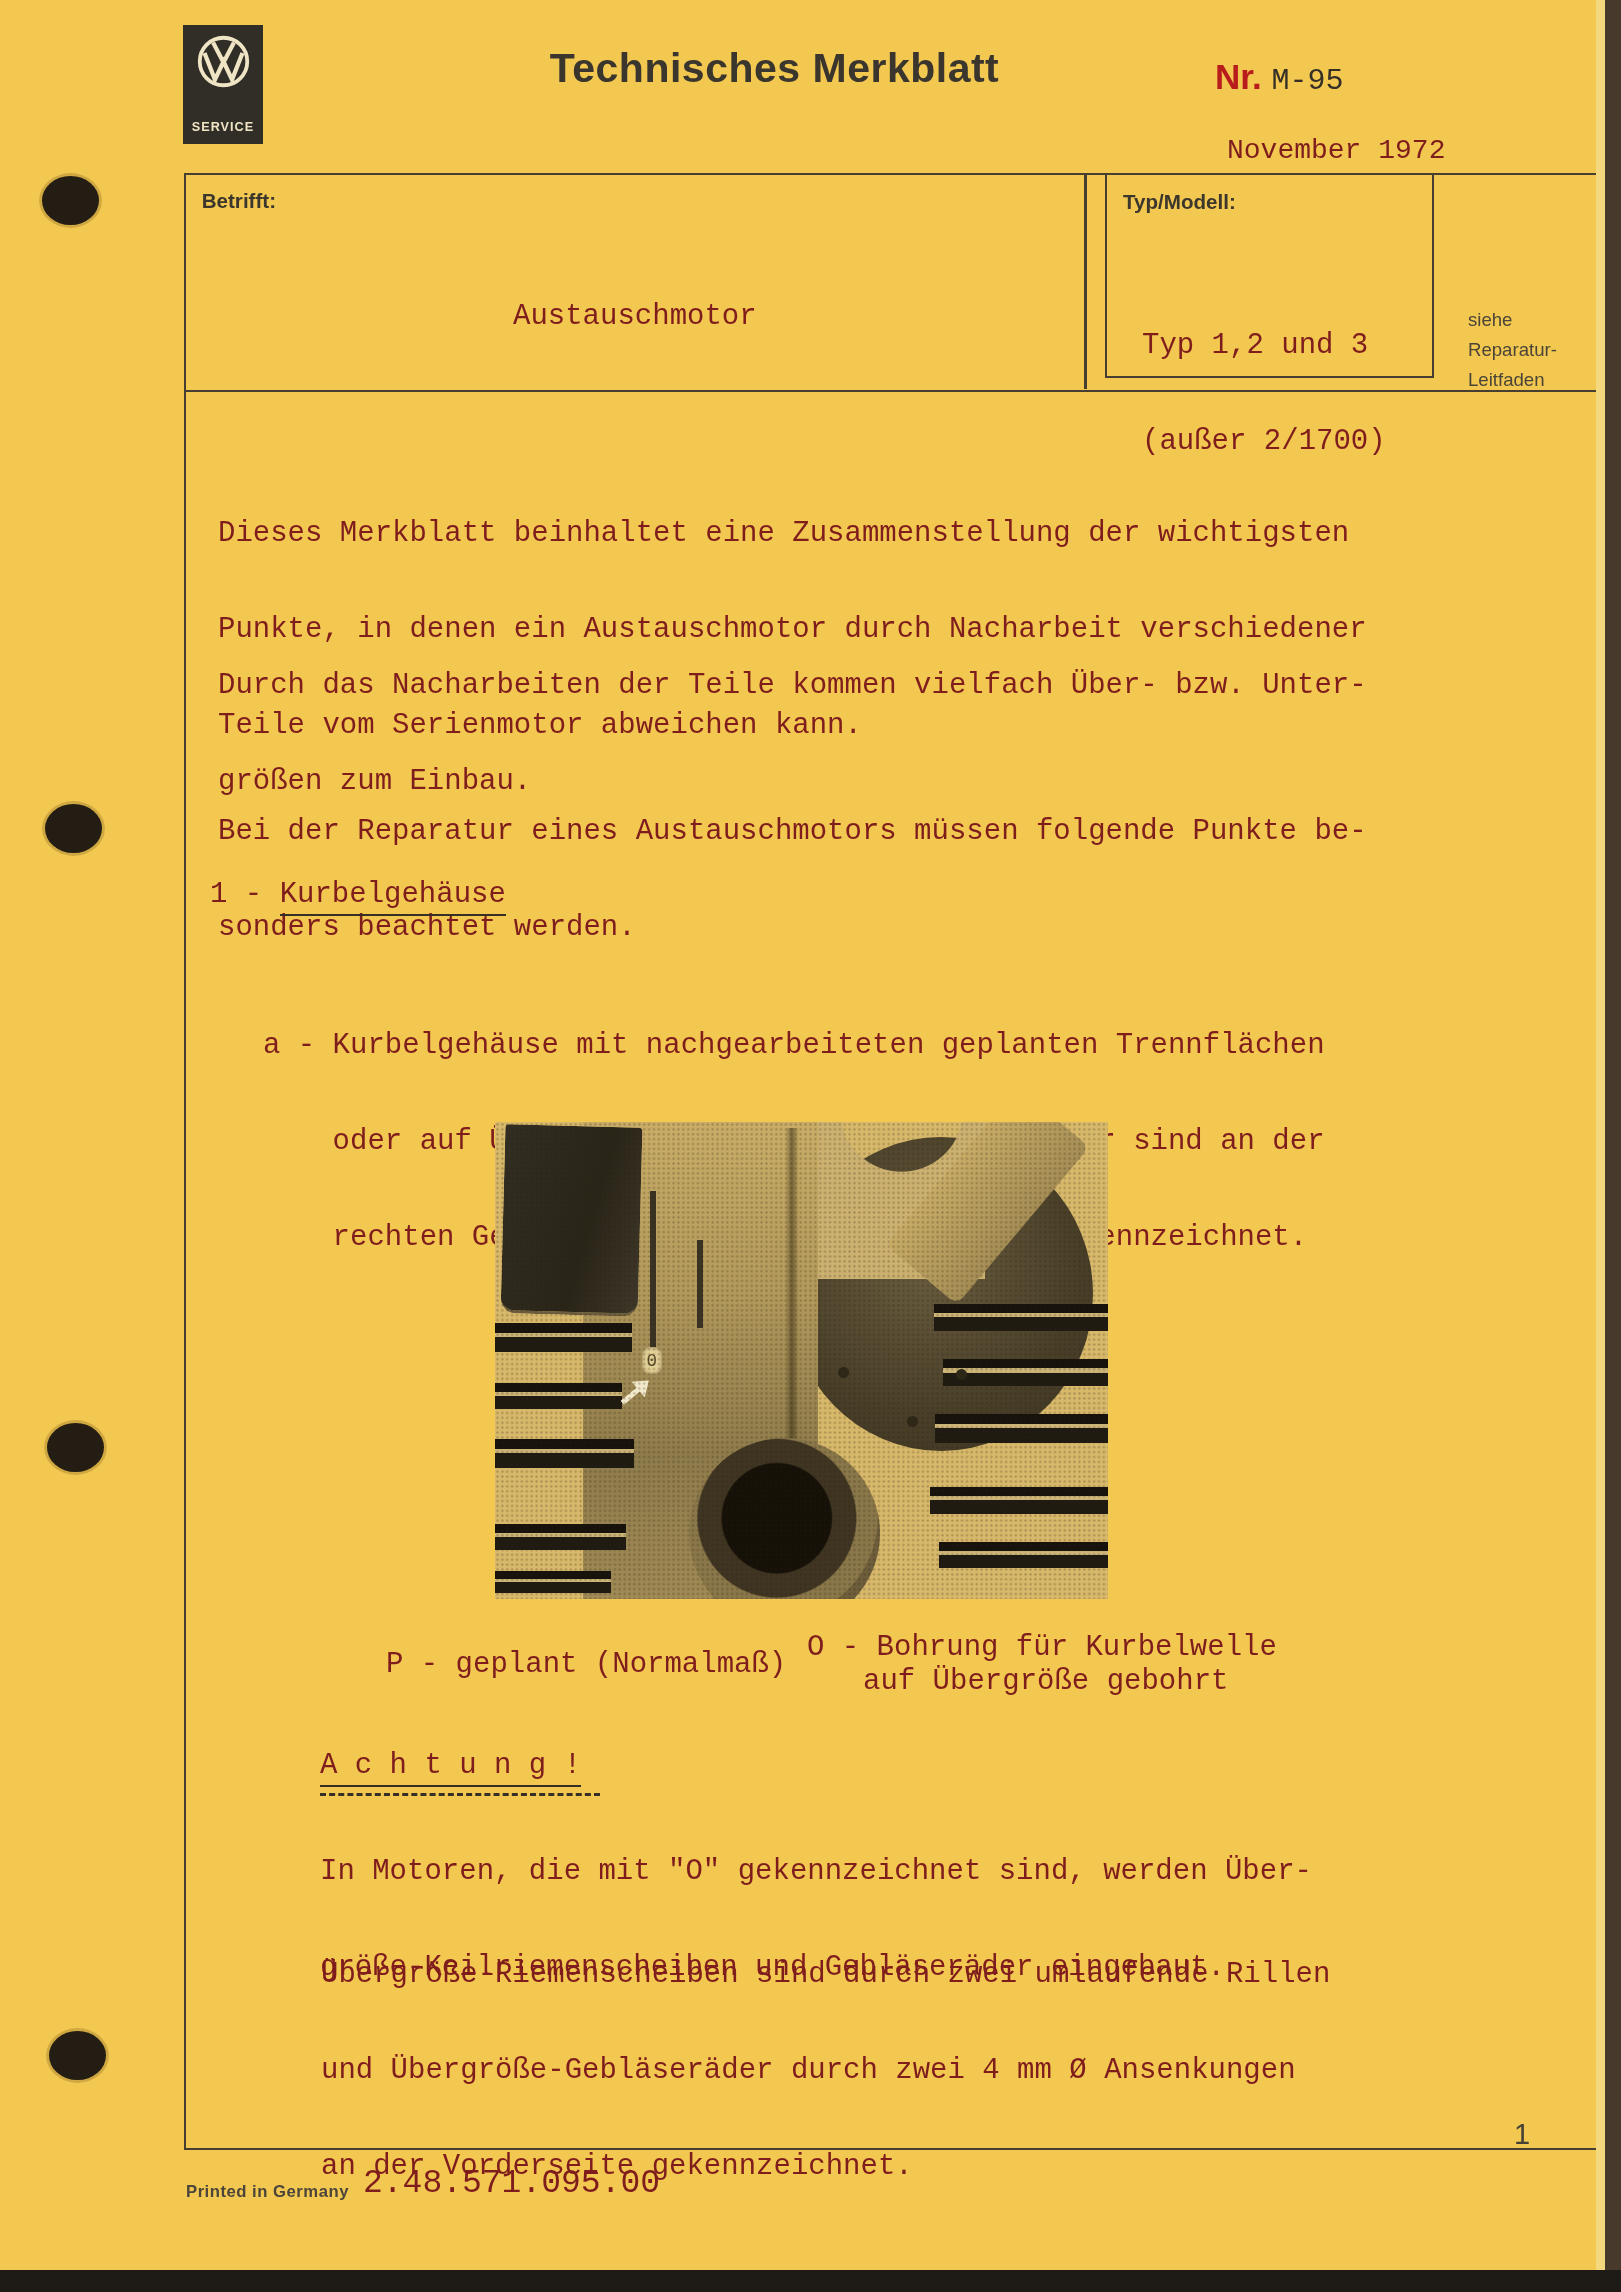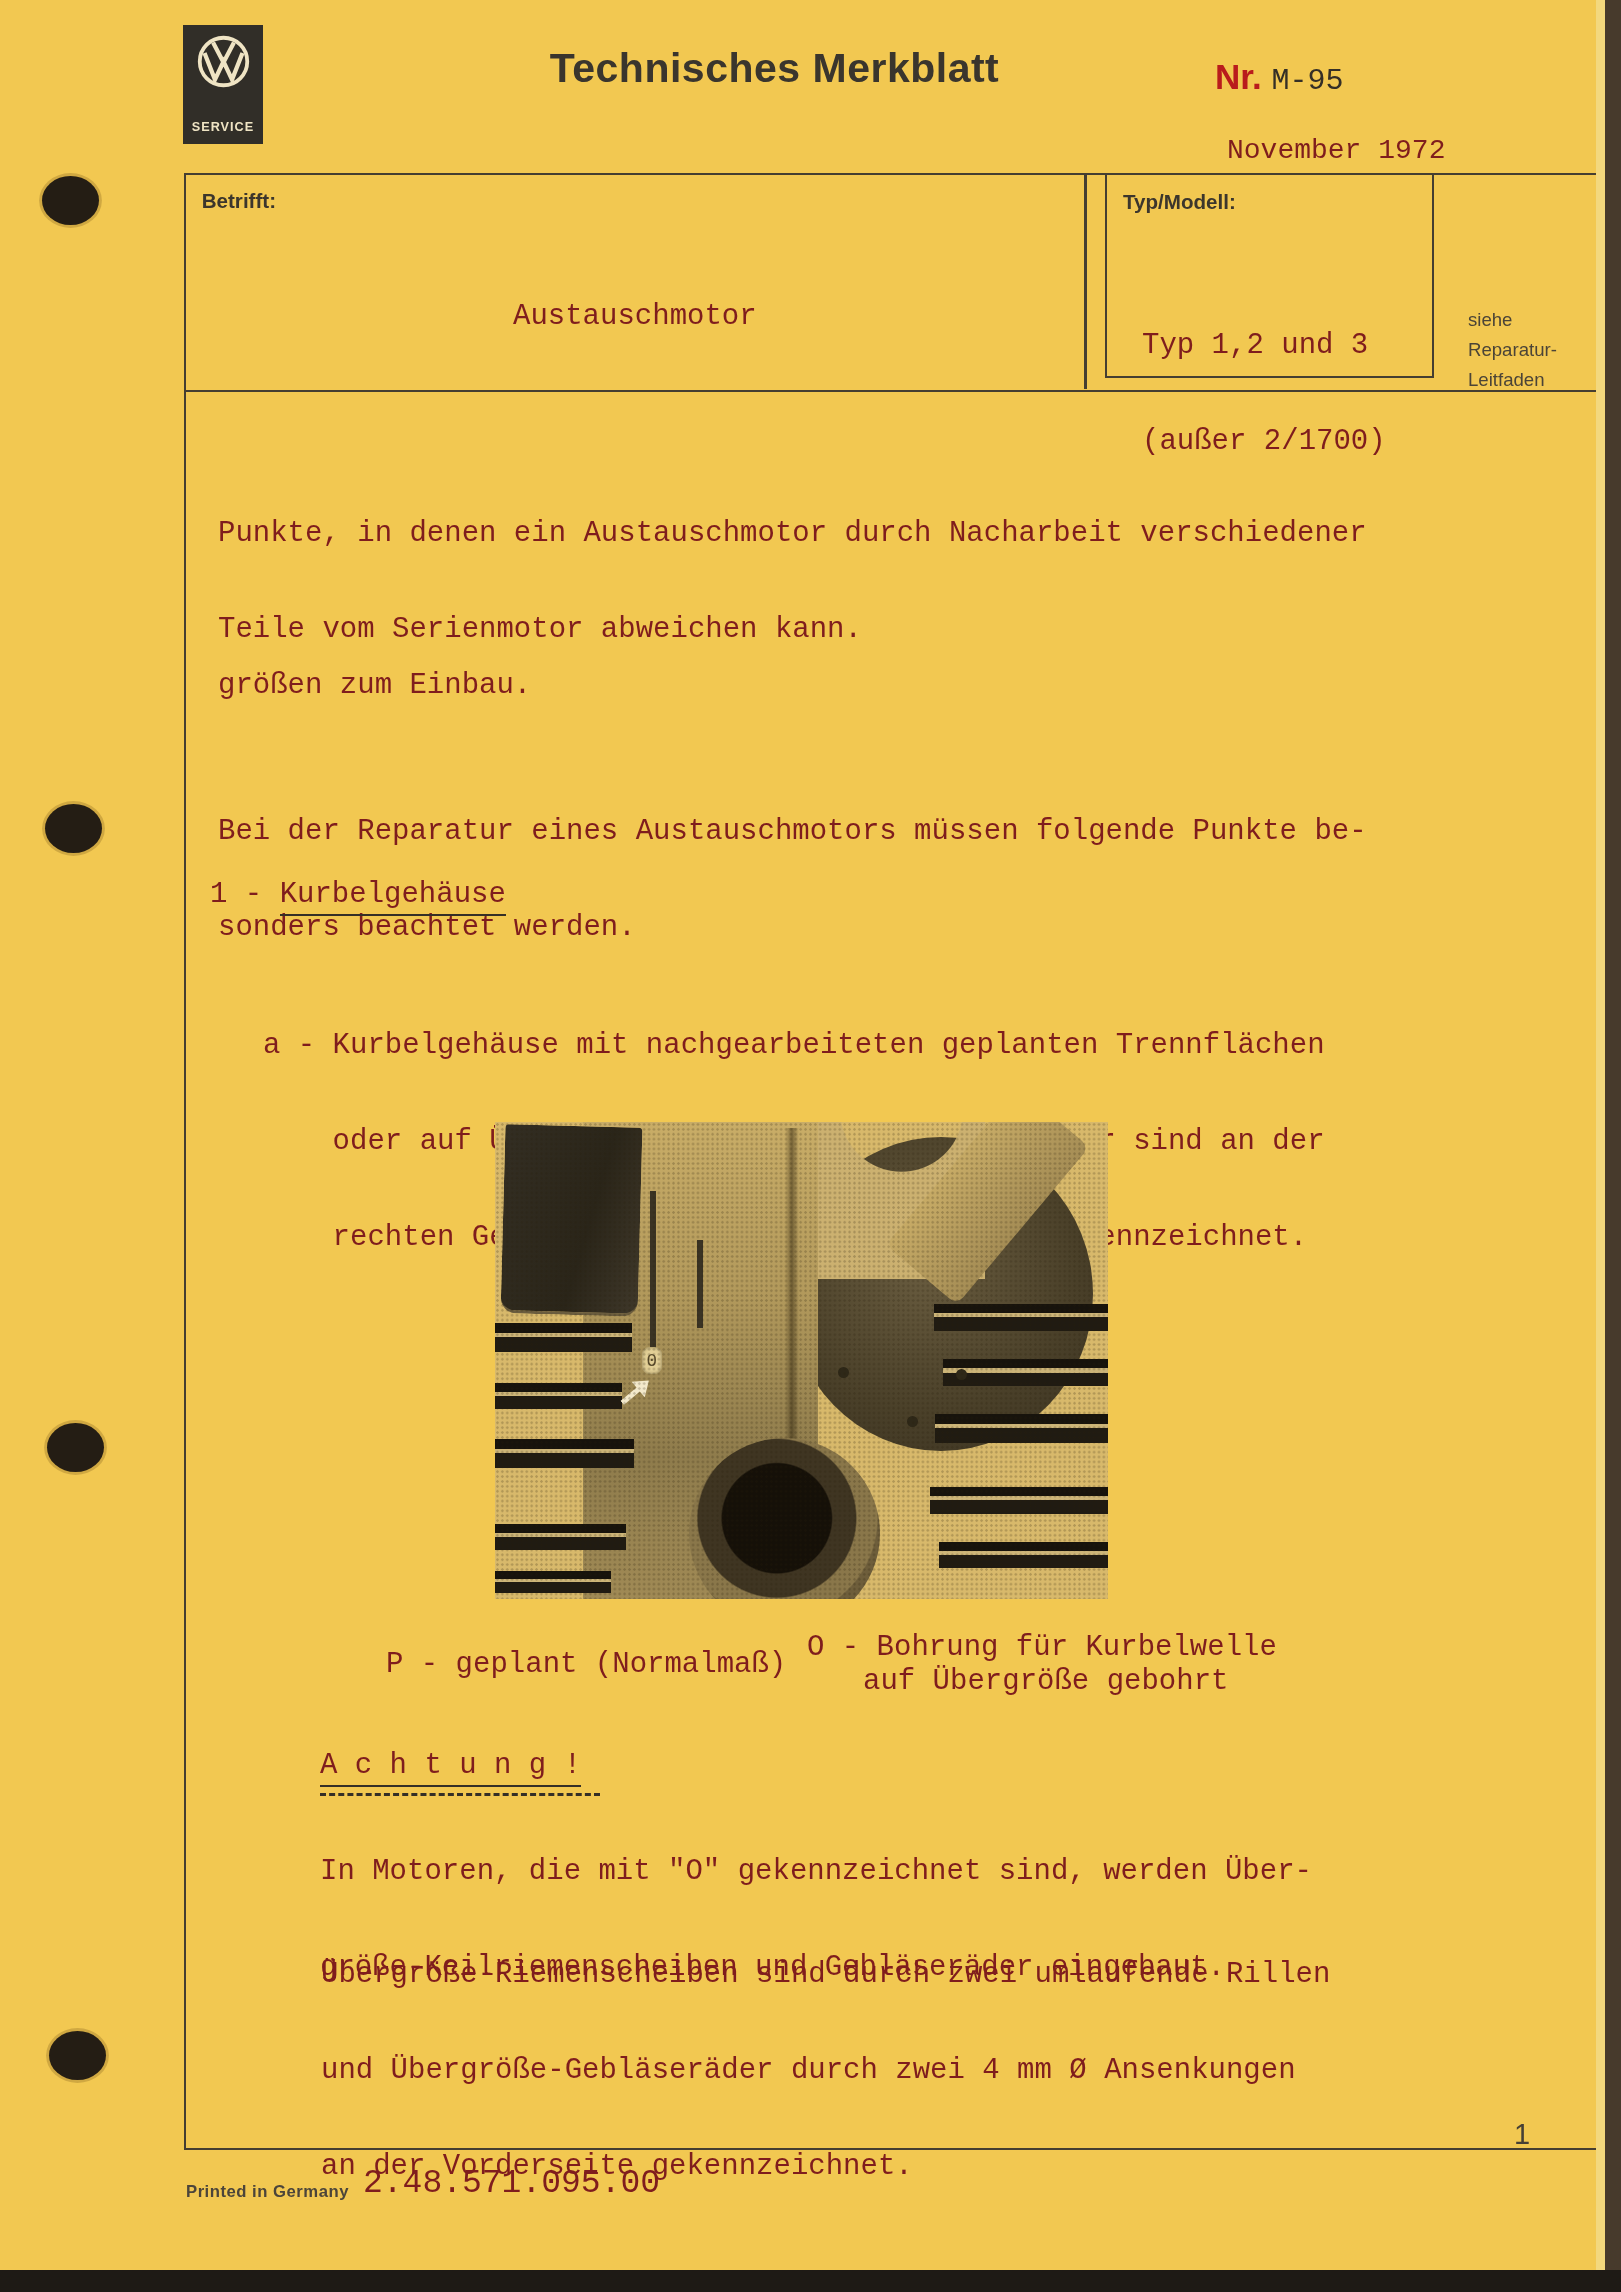--- a/index.html
+++ b/index.html
@@ -121,24 +121,26 @@
       <div class="abs mono" style="left:327px;top:126px;">Austauschmotor</div>
       <div class="celllabel" style="left:937px;top:14.7px;">Typ/Modell:</div>
       <div class="abs mono" style="left:956px;top:91px;">
         <div>Typ 1,2 und 3</div>
         <div>(außer 2/1700)</div>
       </div>
     </div>
   </div>
 
   <div class="abs mono" style="left:218px;top:454px;">
+    <div>Dieses Merkblatt beinhaltet eine Zusammenstellung der wichtigsten</div>
     <div>Punkte, in denen ein Austauschmotor durch Nacharbeit verschiedener</div>
     <div>Teile vom Serienmotor abweichen kann.</div>
   </div>
   <div class="abs mono" style="left:218px;top:606px;">
+    <div>Durch das Nacharbeiten der Teile kommen vielfach Über- bzw. Unter-</div>
     <div>größen zum Einbau.</div>
   </div>
   <div class="abs mono" style="left:218px;top:752px;">
     <div>Bei der Reparatur eines Austauschmotors müssen folgende Punkte be-</div>
     <div>sonders beachtet werden.</div>
   </div>
 
   <div class="abs mono" style="left:210px;top:879px;"><span>1 - </span><span class="ul">Kurbelgehäuse</span></div>
 
   <div class="abs mono" style="left:263px;top:966px;">

